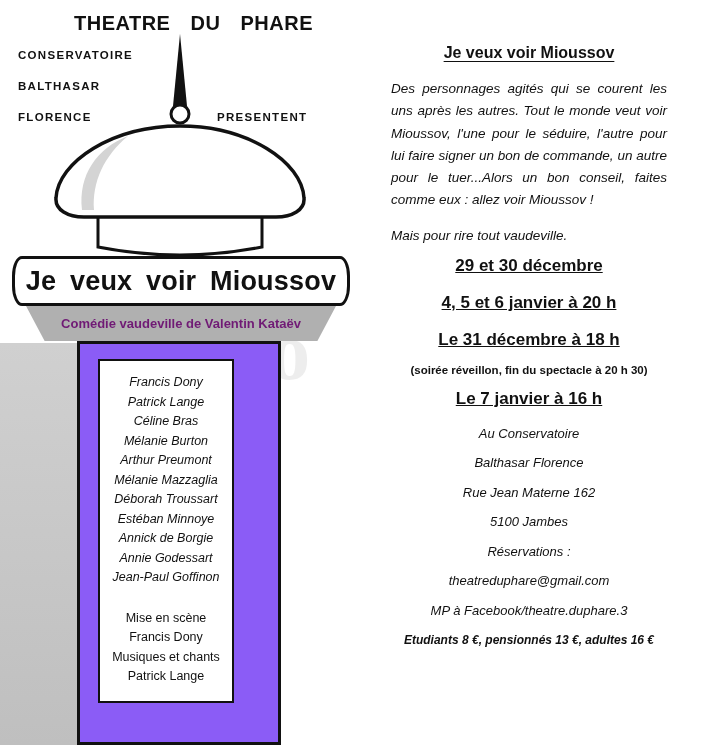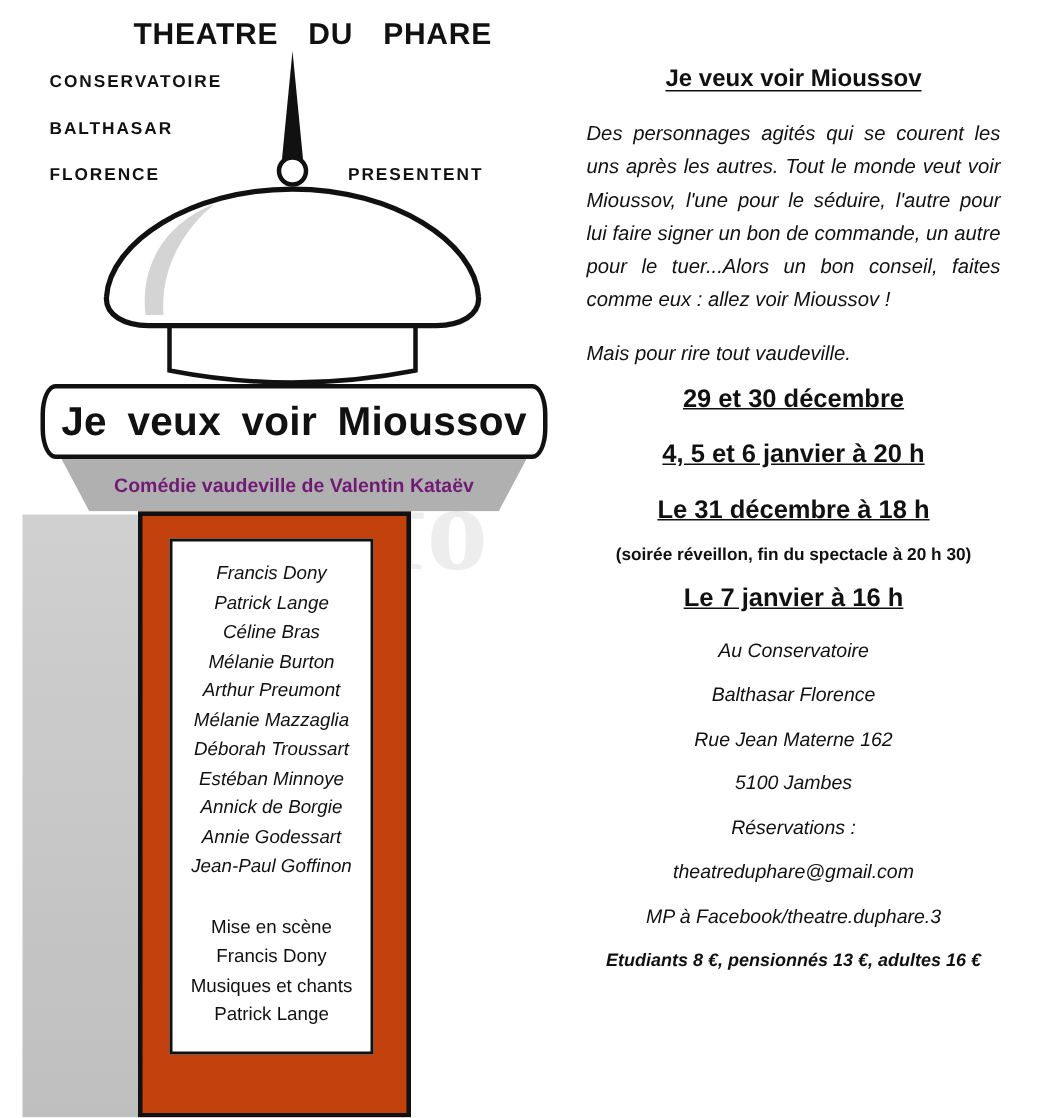--- a/index.html
+++ b/index.html
@@ -1,21 +1,21 @@
 <!DOCTYPE html>
 <html><head>
 <meta charset="utf-8">
 <style>
   html,body{margin:0;padding:0;background:#fff;}
   .page{
     position:relative;width:704px;height:745px;background:#fff;overflow:hidden;
     font-family:"Liberation Sans",sans-serif;color:#111;
   }
   
-  .left-panel{position:absolute;left:15px;top:0;width:372px;height:745px;}
+  .left-panel{position:absolute;left:0;top:0;width:372px;height:745px;}
   .theatre-title{
     position:absolute;left:74px;top:12px;font-size:20px;font-weight:bold;
     letter-spacing:.5px;word-spacing:14px;white-space:nowrap;
   }
   .presenter{position:absolute;left:18px;font-size:11.5px;font-weight:bold;letter-spacing:1.3px;}
   .presenter.p0{top:49px;}
   .presenter.p1{top:80px;}
   .presenter.p2{top:111px;}
   .present-label{position:absolute;left:217px;top:111px;font-size:11.5px;font-weight:bold;letter-spacing:1.3px;}
   .watermark{
@@ -33,21 +33,21 @@
     text-align:center;line-height:44px;font-size:27px;font-weight:bold;
     word-spacing:6px;letter-spacing:.2px;white-space:nowrap;
   }
   .subtitle-banner{
     position:absolute;left:26px;top:306px;width:310px;height:35px;z-index:1;
     background:#b0b0b0;clip-path:polygon(0 0,100% 0,94% 100%,6% 100%);
     text-align:center;line-height:35px;font-size:13px;font-weight:bold;color:#701a75;
   }
   .tower-body{
     position:absolute;left:77px;top:341px;width:176px;height:398px;z-index:2;
-    background:#c2410c;border:3px solid #111;
+    background:#8b5cf6;border:3px solid #111;padding-left:22px;
   }
   .cast-box{
     position:absolute;left:18px;top:15px;width:136px;height:344px;
     border:2px solid #111;background:#fff;text-align:center;
     padding-top:12px;box-sizing:border-box;
   }
   .cast-line{font-size:12.5px;font-style:italic;line-height:19.5px;}
   .cast-gap{height:21px;}
   .credit-line{font-size:12.5px;line-height:19.5px;}
   

